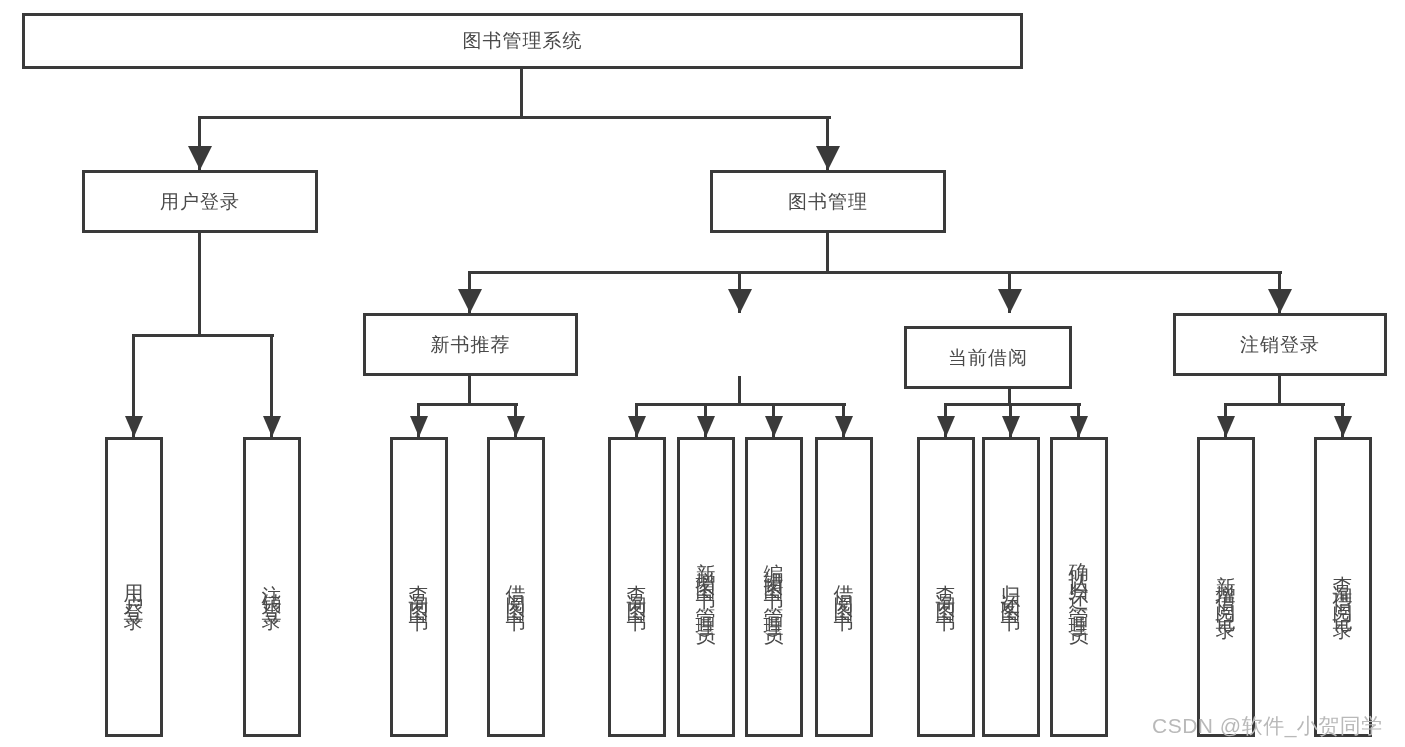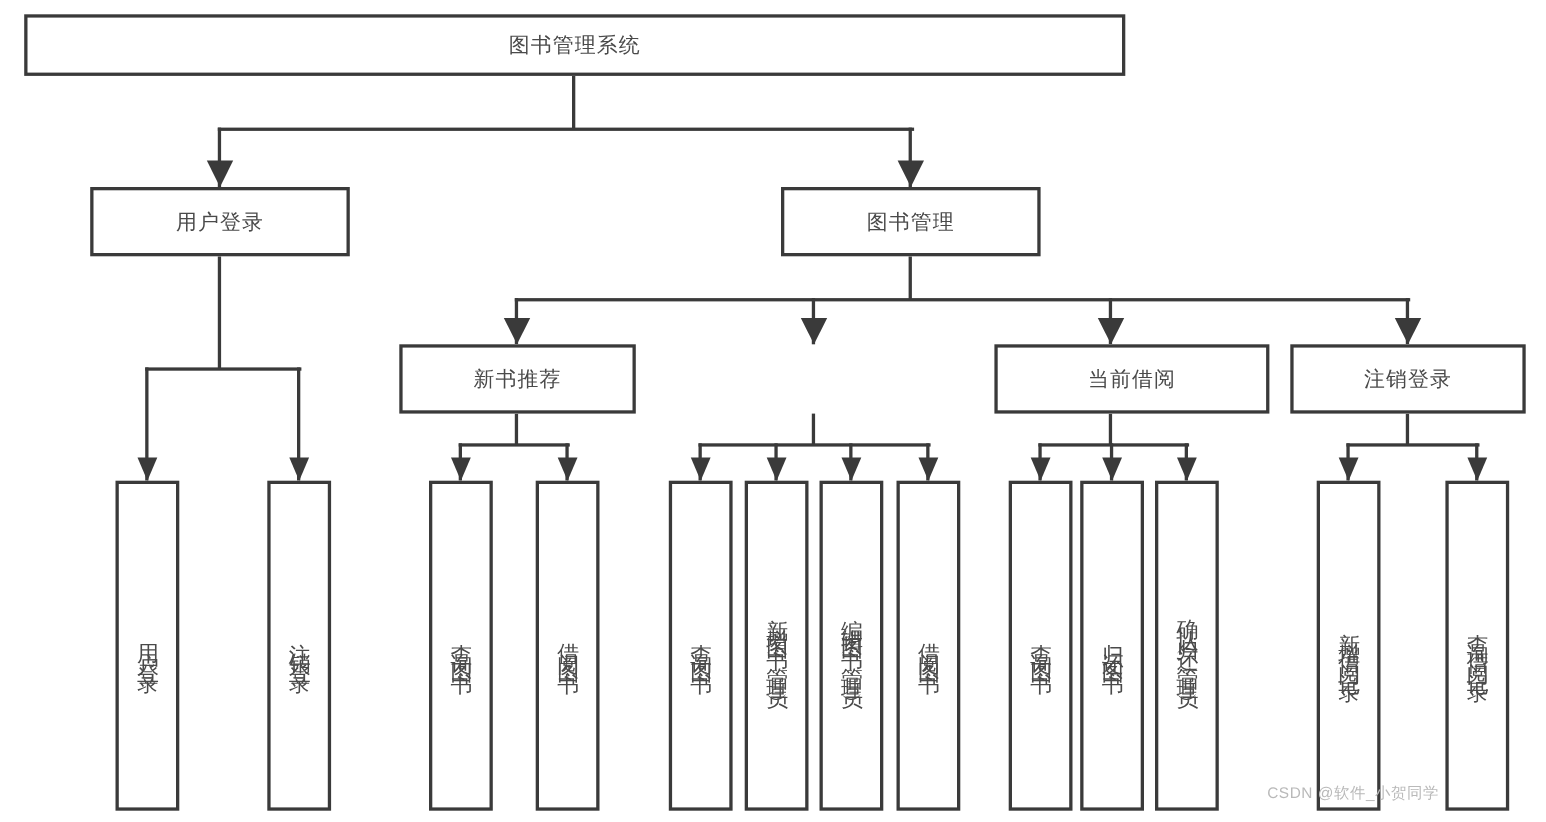--- a/index.html
+++ b/index.html
@@ -49,21 +49,21 @@
     border-top:24px solid var(--line,#3a3a3a);
   }
   .arrow.sm {
     border-left:9px solid transparent;
     border-right:9px solid transparent;
     border-top:21px solid var(--line,#3a3a3a);
   }
   #watermark {
     position:absolute;
     left:1152px; top:712px;
-    font-size:14px;
+    font-size:21px;
     letter-spacing:0.5px;
     color:var(--wm,#b9b9b9);
     z-index:5;
     white-space:nowrap;
   }
 </style>
 </head>
 <body>
 
 <div id="canvas">
@@ -75,21 +75,21 @@
   <div class="node" style="left:82px;top:170px;width:236px;height:63px">
     <span class="htext">用户登录</span>
   </div>
   <div class="node" style="left:363px;top:313px;width:215px;height:63px">
     <span class="htext">新书推荐</span>
   </div>
 
   <div class="node" style="left:710px;top:170px;width:236px;height:63px">
     <span class="htext">图书管理</span>
   </div>
-  <div class="node" style="left:904px;top:313px;width:250px;height:63px">
+  <div class="node" style="left:904px;top:326px;width:168px;height:63px">
     <span class="htext">当前借阅</span>
   </div>
   <div class="node" style="left:1173px;top:313px;width:214px;height:63px">
     <span class="htext">注销登录</span>
   </div>
 
   <div class="node" style="left:105px;top:437px;width:58px;height:300px">
     <span class="vtext">用户登录</span>
   </div>
   <div class="node" style="left:243px;top:437px;width:58px;height:300px">

